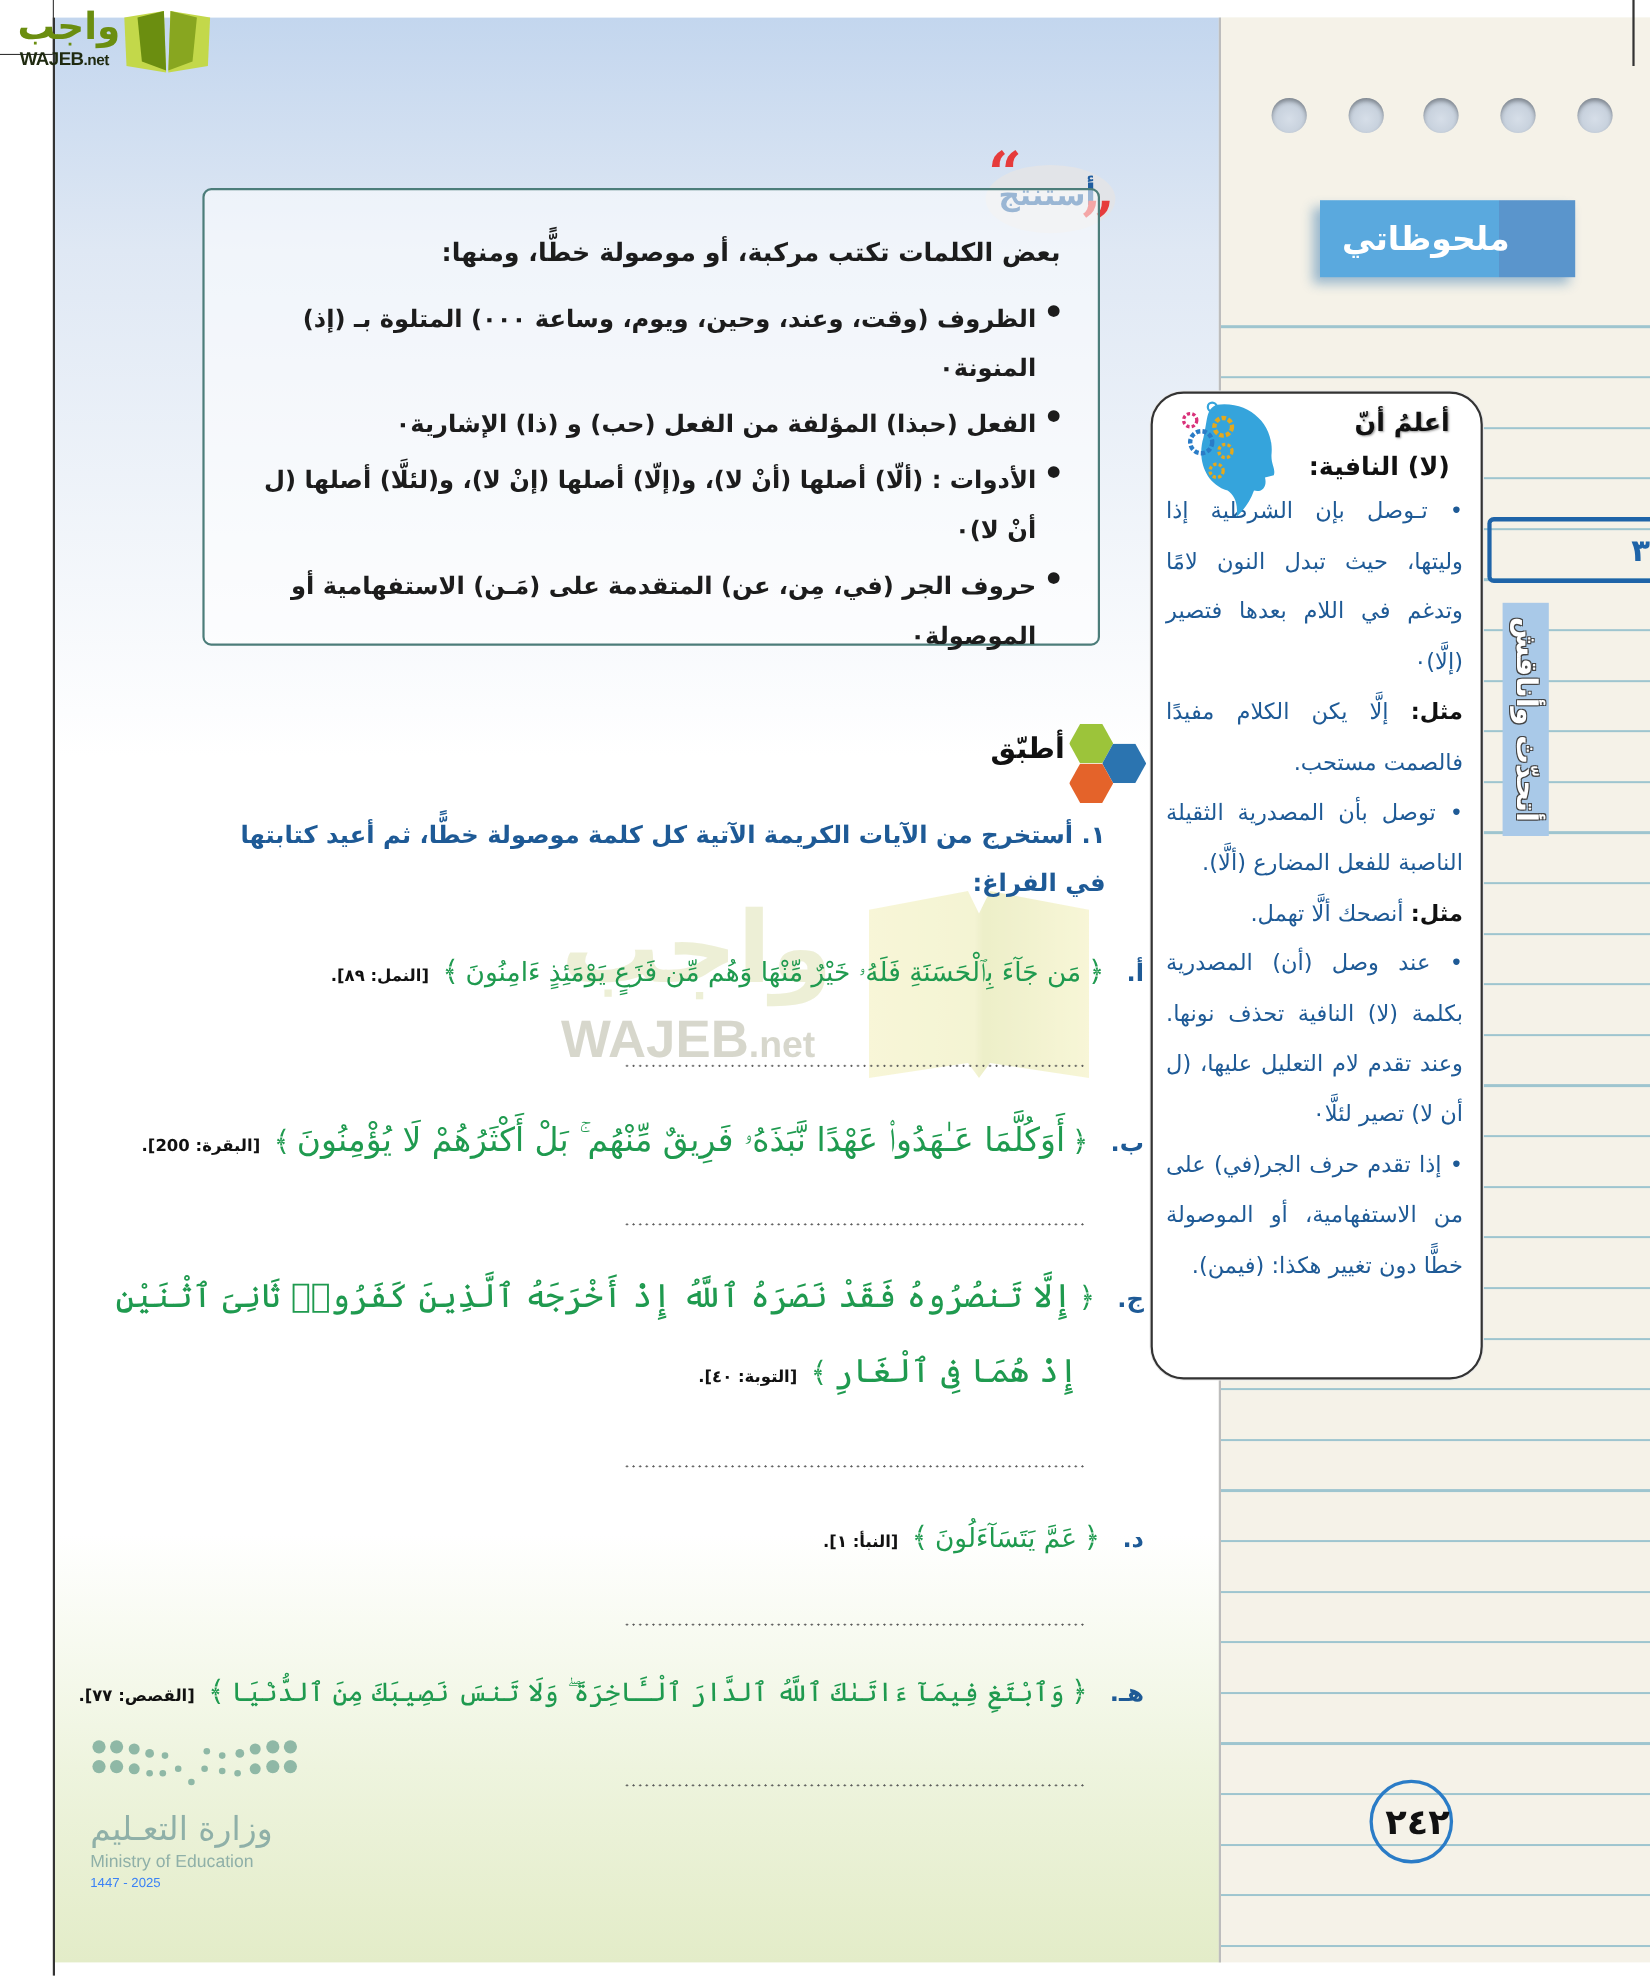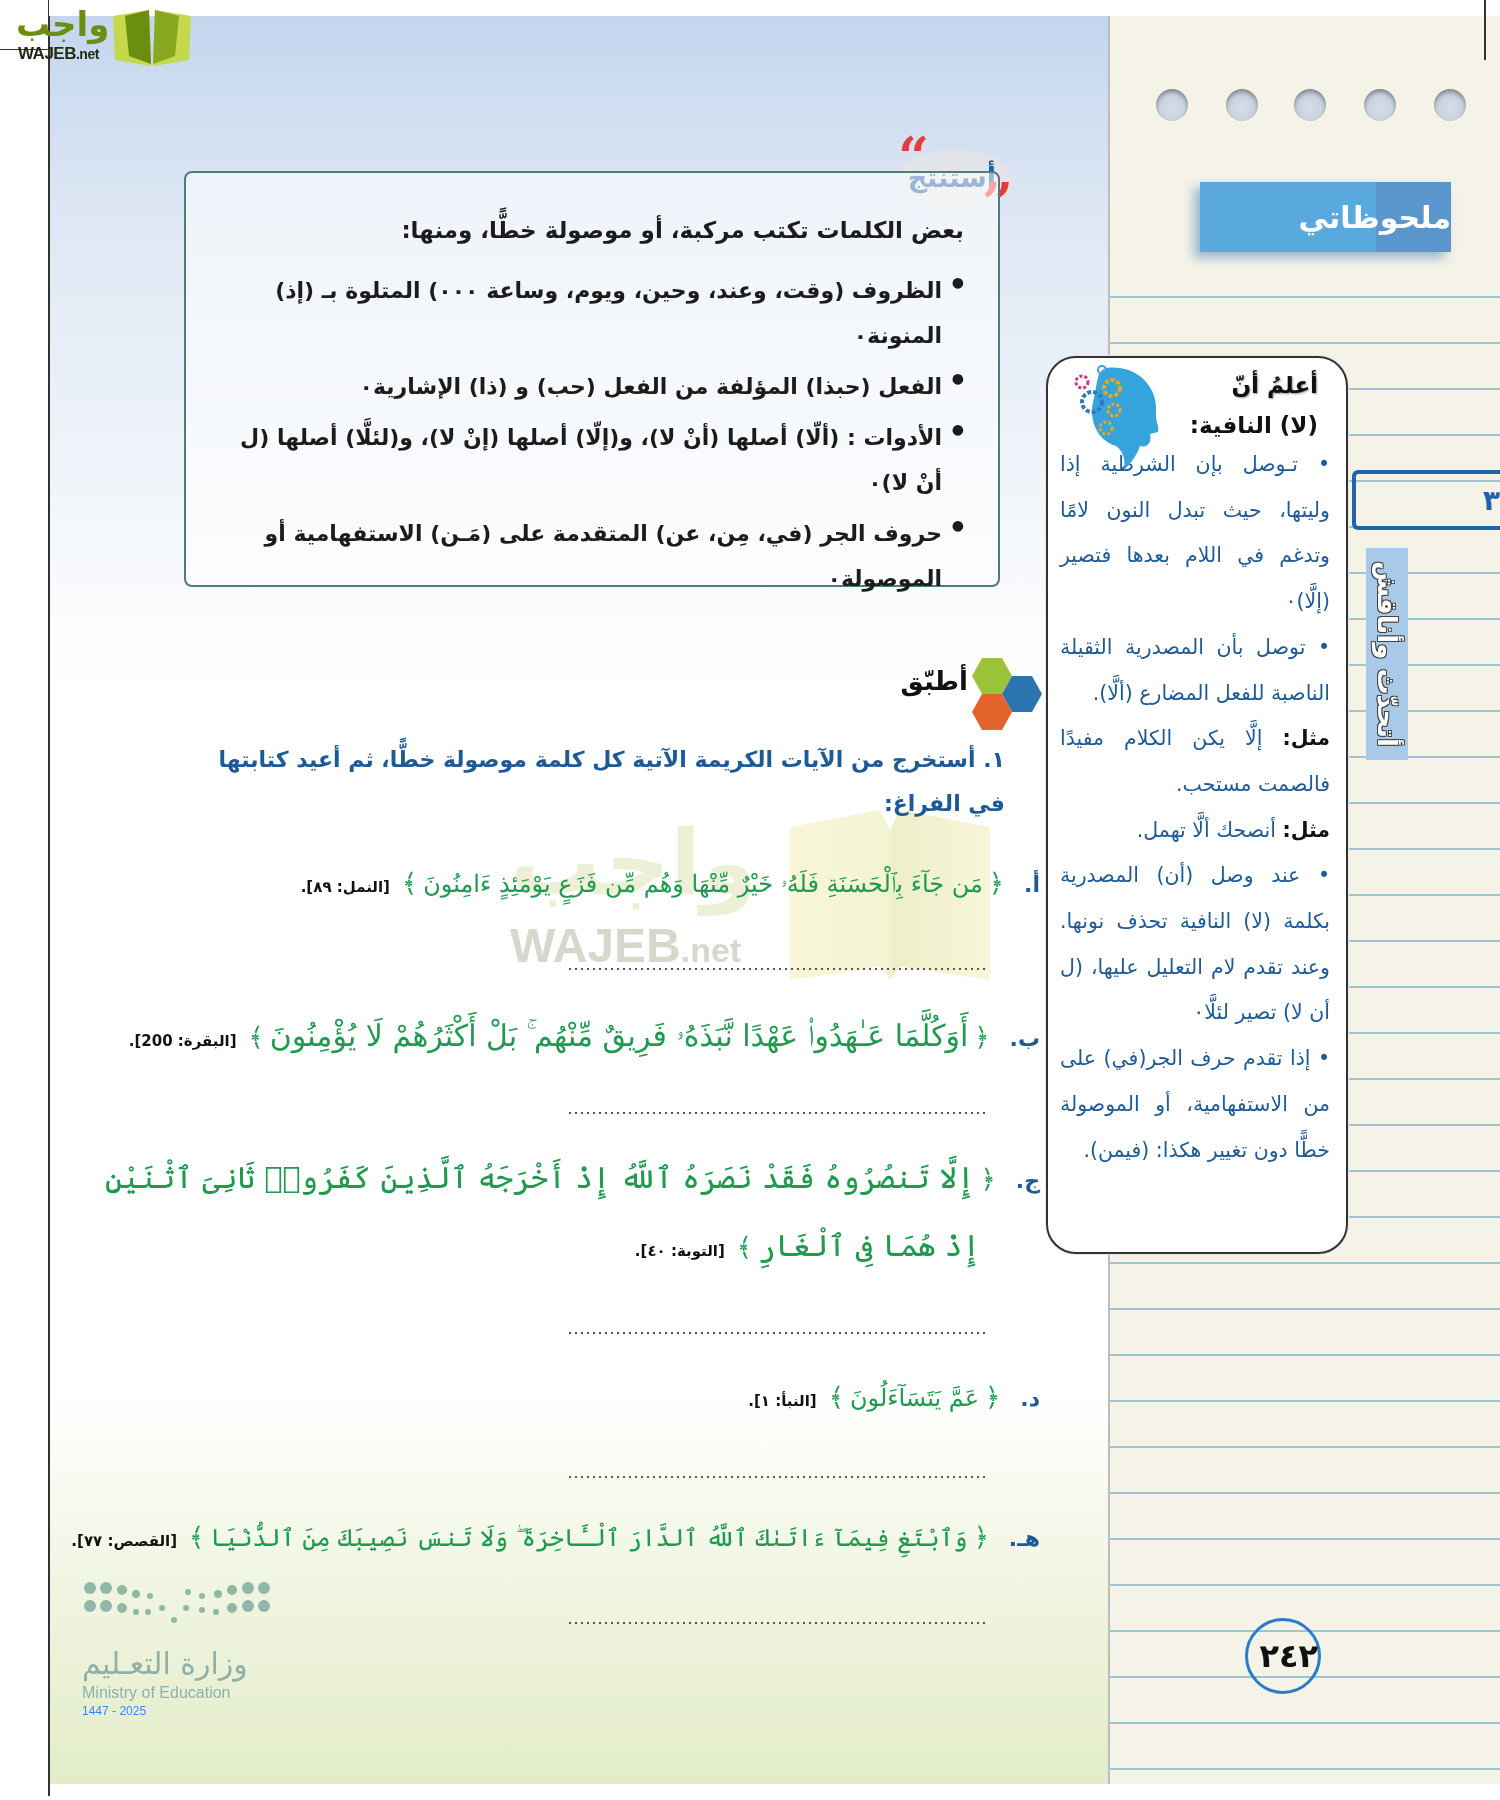--- a/index.html
+++ b/index.html
@@ -25,24 +25,24 @@
   .notebook-edge { position: absolute; left: 1484px; top: 0; width: 2px; height: 60px; background: #333; }
   .ring-hole {
     position: absolute; width: 32px; height: 32px; border-radius: 50%;
     background: radial-gradient(circle at 50% 60%, #d6dee8 0%, #c5cfdb 60%, #9da9b6 100%);
     box-shadow: inset 0 3px 4px rgba(0,0,0,0.3);
     top: 89px;
   }
 
   
   .notes-label {
-    position: absolute; left: 1200px; top: 182px; width: 251px; height: 70px;
+    position: absolute; left: 1200px; top: 182px; width: 232px; height: 70px;
     background: linear-gradient(90deg, #5aa9de 0%, #5aa9de 70%, #5a95cc 70%, #5a95cc 100%);
     box-shadow: -6px 6px 10px rgba(40,110,170,0.45);
-    display: flex; align-items: center; justify-content: flex-start;
+    display: flex; align-items: center; justify-content: flex-end;
     padding-left: 20px;
   }
   .notes-label span { color: #fff; font-weight: bold; font-size: 30px; }
 
   
   .logo { position: absolute; left: 6px; top: 4px; width: 190px; height: 64px; }
   .logo .ar { position: absolute; left: 10px; top: 0px; color: #6b8e10; font-weight: bold; font-size: 34px; }
   .logo .en { position: absolute; left: 12px; top: 40px; color: #1f2a10; font-weight: bold; font-size: 17px; font-family: "Liberation Sans", sans-serif; letter-spacing: -0.5px; }
   .logo .en small { font-size: 14px; }
   .crop-mark-h { position: absolute; left: 0; top: 49px; width: 48px; height: 1px; background: #333; }
@@ -258,22 +258,22 @@
     <circle cx="26" cy="40" r="10" fill="none" stroke="#2a7cc7" stroke-width="4" stroke-dasharray="4 2"></circle>
     <circle cx="46" cy="26" r="8" fill="none" stroke="#e4a91c" stroke-width="4" stroke-dasharray="4 2"></circle>
     <circle cx="16" cy="20" r="6" fill="none" stroke="#d9327a" stroke-width="3" stroke-dasharray="3 2"></circle>
     <circle cx="48" cy="48" r="6" fill="none" stroke="#e4a91c" stroke-width="3" stroke-dasharray="3 2"></circle>
     <circle cx="40" cy="66" r="6" fill="none" stroke="#e4a91c" stroke-width="3" stroke-dasharray="3 2"></circle>
     <circle cx="36" cy="8" r="4" fill="none" stroke="#35a4dc" stroke-width="2"></circle>
   </svg>
   <div class="title">أعلمُ أنّ</div>
   <div class="sub">(لا) النافية:</div>
   <p><span>• تـوصل بإن الشرطية إذا وليتها، حيث تبدل النون لامًا وتدغم في اللام بعدها فتصير (إلَّا)٠</span></p>
+  <p><b>مثل:</b><span> إلَّا يكن الكلام مفيدًا فالصمت مستحب.</span></p>
   <p><span>• توصل بأن المصدرية الثقيلة الناصبة للفعل المضارع (ألَّا).</span></p>
-  <p><b>مثل:</b><span> إلَّا يكن الكلام مفيدًا فالصمت مستحب.</span></p>
   <p><b>مثل:</b><span> أنصحك ألَّا تهمل.</span></p>
   <p><span>• عند وصل (أن) المصدرية بكلمة (لا) النافية تحذف نونها. وعند تقدم لام التعليل عليها، (ل أن لا) تصير لئلَّا٠</span></p>
   <p><span>• إذا تقدم حرف الجر(في) على من الاستفهامية، أو الموصولة خطًّا دون تغيير هكذا: (فيمن).</span></p>
 </div>
 
 <div class="unit-tab">
   <span>٣</span>
 </div>
 <div class="vtab">
   <span>أتحدّث وأناقش</span>

